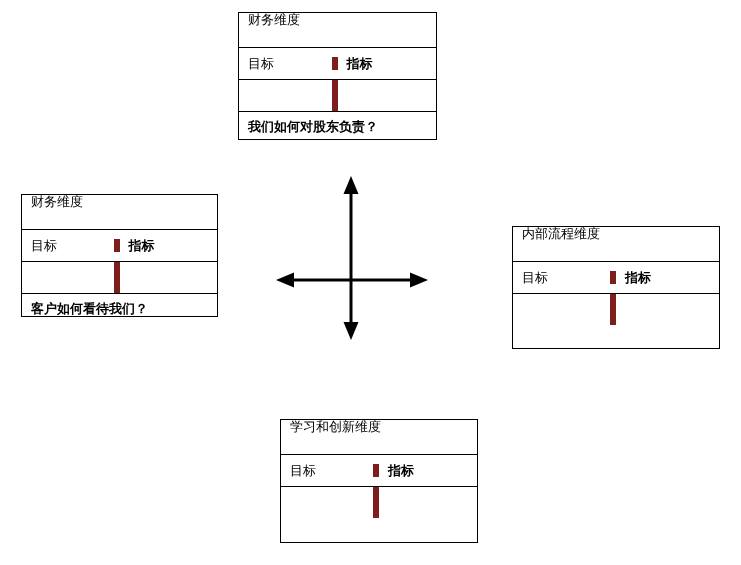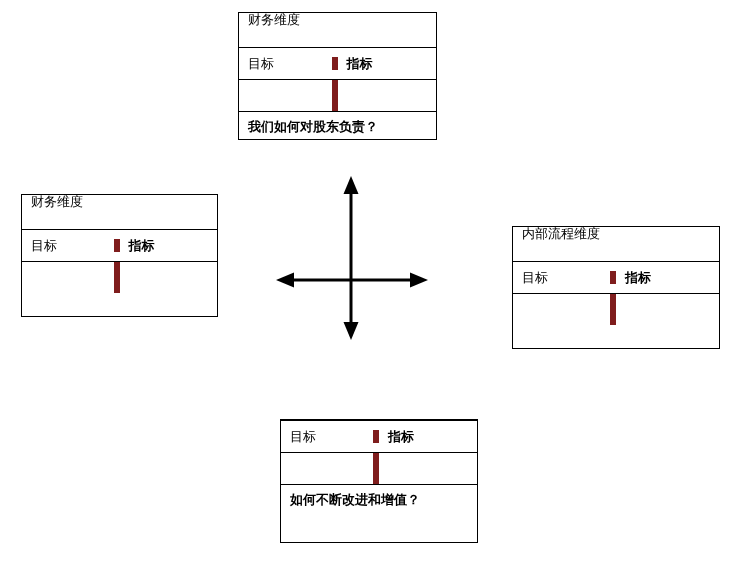--- a/index.html
+++ b/index.html
@@ -130,47 +130,50 @@
       <div class="p-title">财务维度</div>
     </div>
     <div class="p-row p-head-row divider-top">
       <div class="p-cell col-left">目标</div>
       <div class="p-cell col-right">指标</div>
     </div>
     <div class="p-row p-empty-row divider-top">
       <div class="p-cell col-left"></div>
       <div class="p-cell col-right"></div>
     </div>
+    <div class="p-row p-question-row divider-top">
+      <div class="p-cell full">客户如何看待我们？</div>
+    </div>
   </div>
 
   <div class="perspective" id="box-internal">
     <div class="p-row p-title-row">
       <div class="p-title">内部流程维度</div>
     </div>
     <div class="p-row p-head-row divider-top">
       <div class="p-cell col-left">目标</div>
       <div class="p-cell col-right">指标</div>
     </div>
     <div class="p-row p-empty-row divider-top">
       <div class="p-cell col-left"></div>
       <div class="p-cell col-right"></div>
     </div>
   </div>
 
   <div class="perspective" id="box-learning">
+    <div class="p-row p-title-row">
+      <div class="p-title">学习和创新维度</div>
+    </div>
     <div class="p-row p-head-row divider-top">
       <div class="p-cell col-left">目标</div>
       <div class="p-cell col-right">指标</div>
     </div>
     <div class="p-row p-empty-row divider-top">
       <div class="p-cell col-left"></div>
       <div class="p-cell col-right"></div>
-    </div>
-    <div class="p-row p-question-row divider-top">
-      <div class="p-cell full">如何不断改进和增值？</div>
     </div>
   </div>
 
   <div id="cross">
     <svg width="176" height="176" viewBox="0 0 176 176" xmlns="http://www.w3.org/2000/svg">
 
       <line x1="81" y1="16" x2="81" y2="160" stroke="#000000" stroke-width="3"></line>
 
       <line x1="16" y1="110" x2="148" y2="110" stroke="#000000" stroke-width="3"></line>
 

